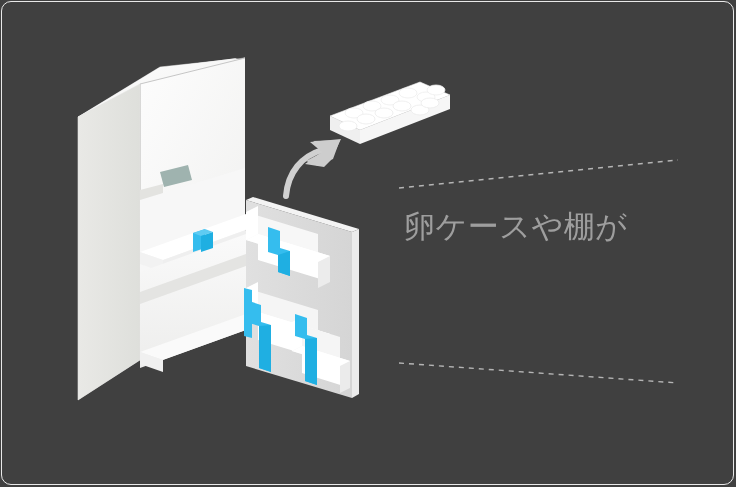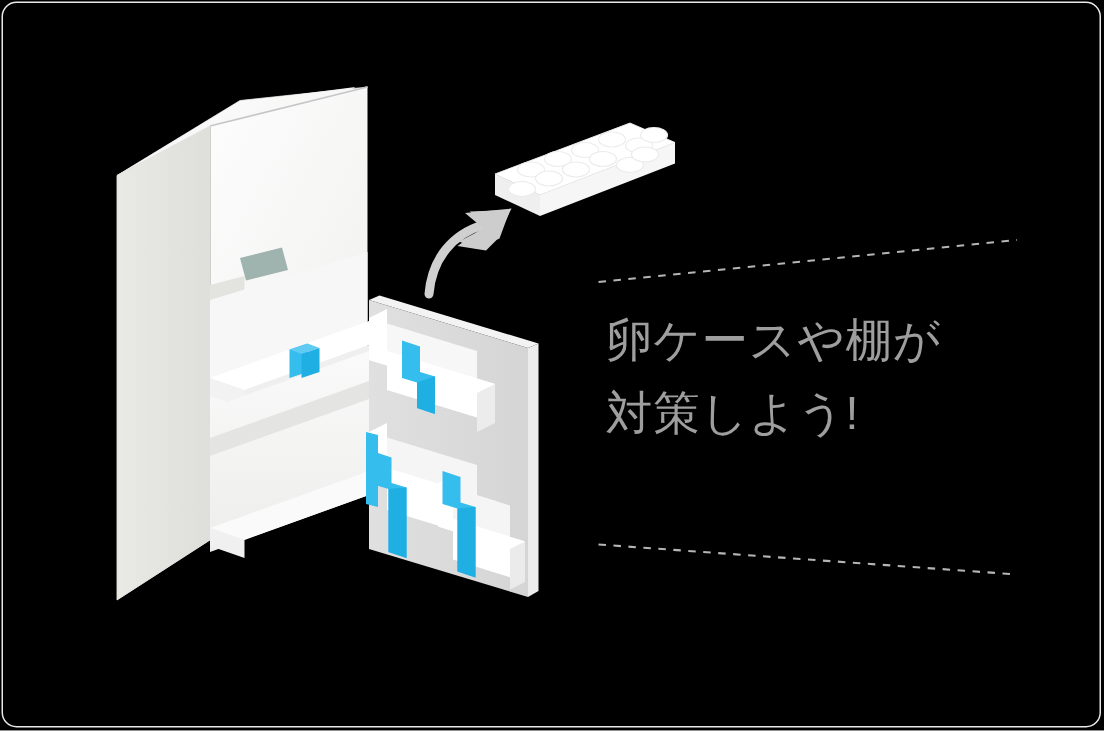--- a/index.html
+++ b/index.html
@@ -7,21 +7,21 @@
     padding: 0;
     background: #ffffff;
   }
   body {
     font-family: "Liberation Sans", "DejaVu Sans", sans-serif;
   }
   #canvas {
     position: relative;
     width: 736px;
     height: 487px;
-    background: #000000;
+    background: #404040;
     overflow: hidden;
     box-sizing: border-box;
   }
   
   #frame-border {
     position: absolute;
     left: 1px;
     top: 1px;
     width: 733px;
     height: 484px;
@@ -213,16 +213,15 @@
         <ellipse cx="430" cy="103" rx="9" ry="5" fill="#ffffff" stroke="#ebebeb" stroke-width="0.8"></ellipse>
       </g>
     </g>
 
     <line x1="399" y1="188" x2="678" y2="160" stroke="#b5b5b5" stroke-width="1.4" stroke-dasharray="5 5"></line>
     <line x1="399" y1="363" x2="678" y2="383" stroke="#b5b5b5" stroke-width="1.4" stroke-dasharray="5 5"></line>
   </svg>
 
   <div id="caption">
     <div class="caption-line">卵ケースや棚が</div>
-    <div class="caption-line">対策しよう!</div>
   </div>
 
 </div>
 
 </body></html>

